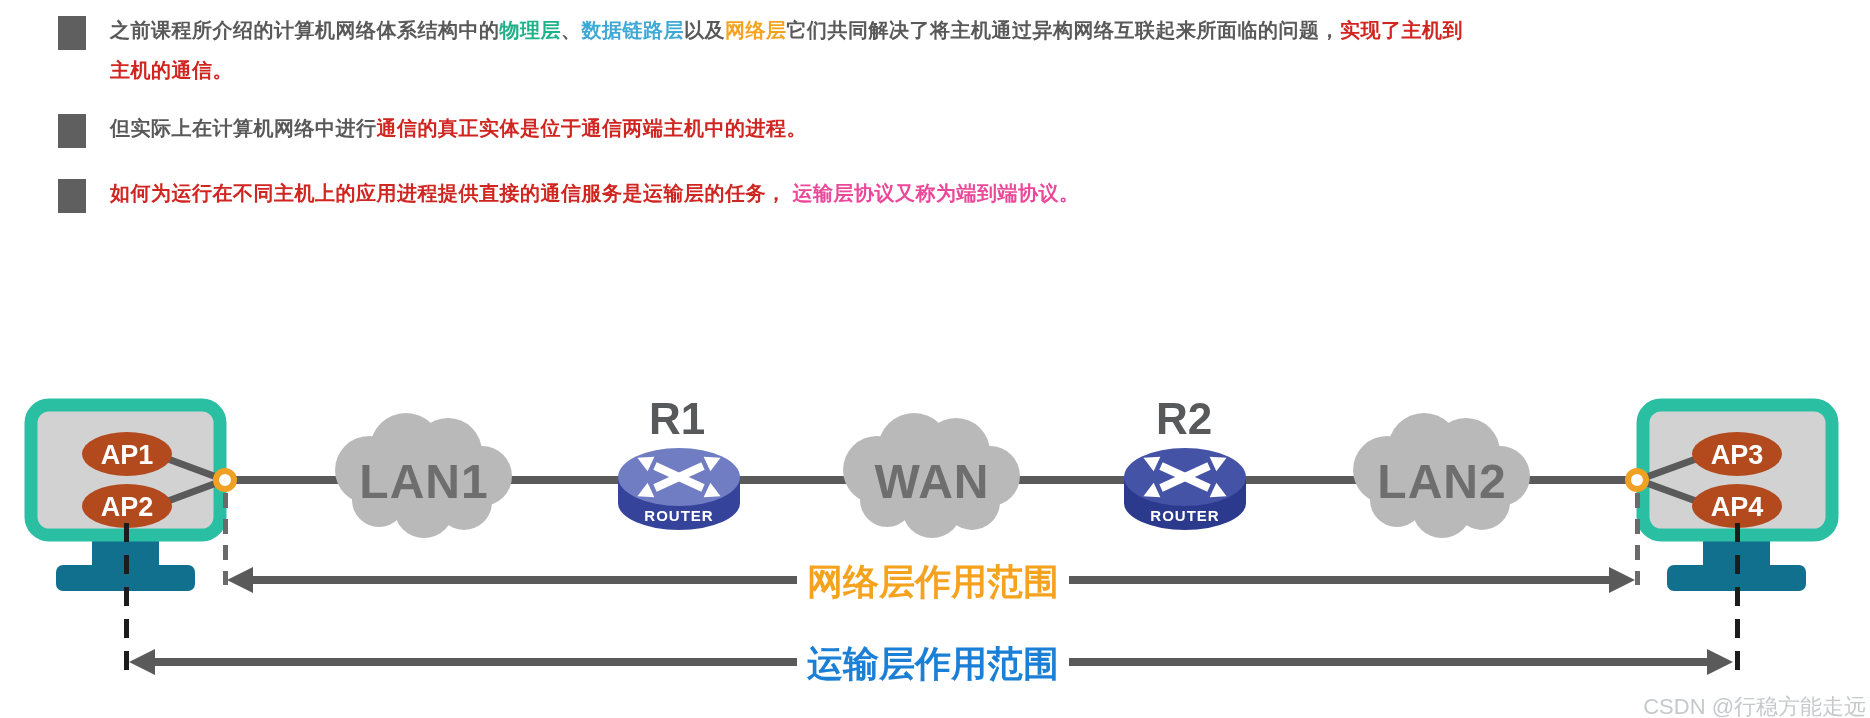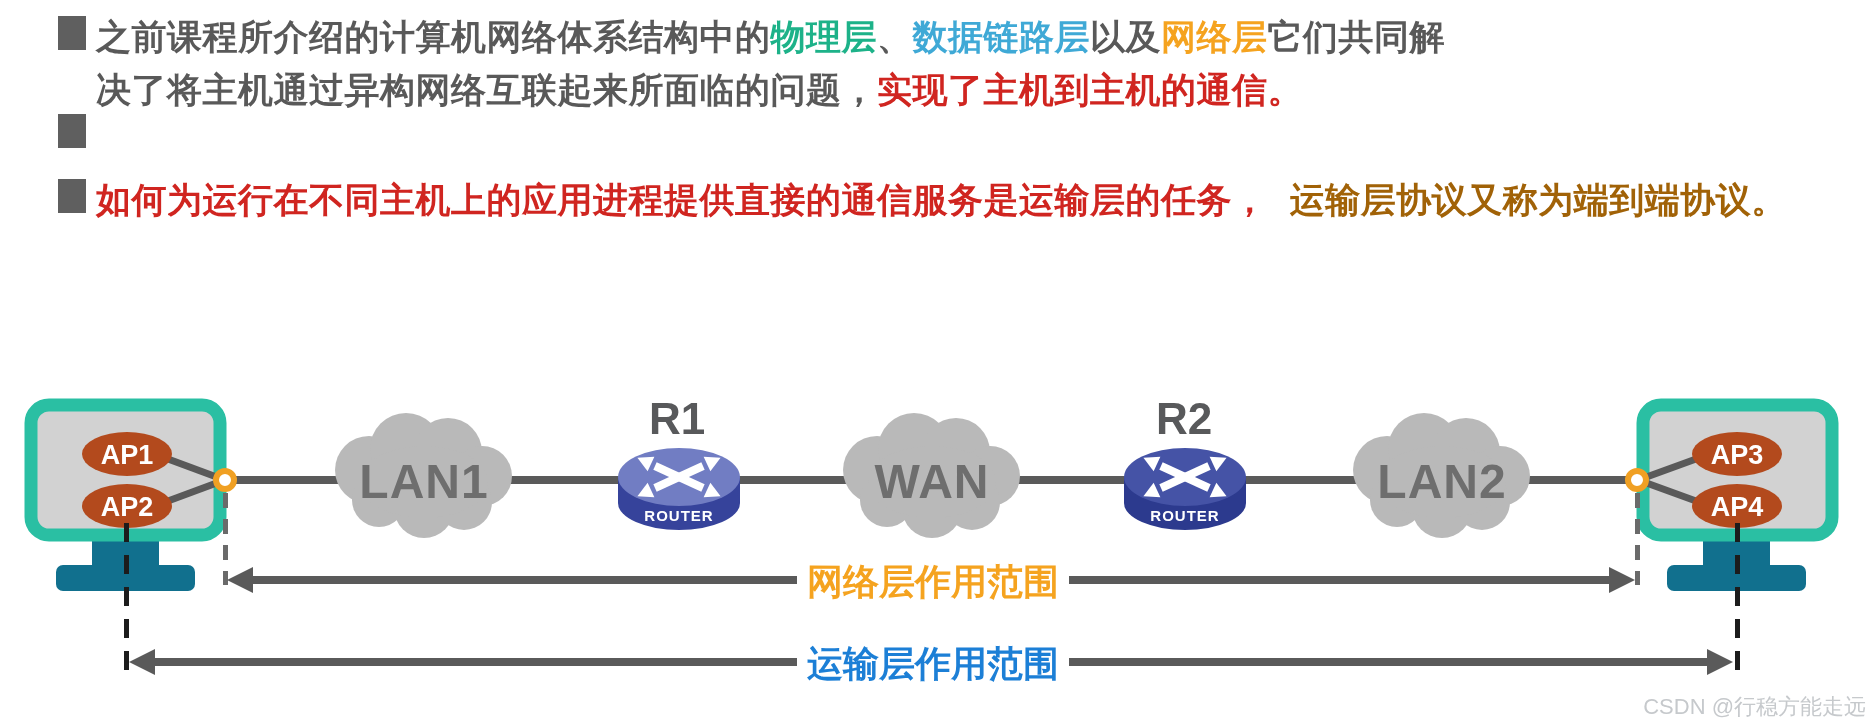--- a/index.html
+++ b/index.html
@@ -14,24 +14,24 @@
     overflow:hidden;
   }
   
   .marker {
     position:absolute;
     width:28px; height:34px;
     background:#5f5f5f;
   }
   .bullet-text {
     position:absolute;
-    left:96px;
-    font-size:35px;
+    left:110px;
+    font-size:20px;
     font-weight:bold;
-    line-height:53px;
+    line-height:40px;
     color:#595959;
     letter-spacing:0.5px;
   }
   .bullet-text span { white-space:normal; }
   
   #diagram {
     position:absolute;
     left:0; top:318px;
     width:1870px; height:400px;
   }
@@ -47,24 +47,27 @@
 <body>
 
 <div id="page">
 
   <div class="marker" style="left:58px; top:16px;"></div>
   <div class="bullet-text" style="top:10px; width:1372px;">
     <span style="color: rgb(89, 89, 89);">之前课程所介绍的计算机网络体系结构中的</span><span style="color: rgb(29, 178, 137);">物理层</span><span style="color: rgb(89, 89, 89);">、</span><span style="color: rgb(63, 169, 214);">数据链路层</span><span style="color: rgb(89, 89, 89);">以及</span><span style="color: rgb(245, 163, 31);">网络层</span><span style="color: rgb(89, 89, 89);">它们共同解决了将主机通过异构网络互联起来所面临的问题，</span><span style="color: rgb(208, 37, 32);">实现了主机到主机的通信。</span>
   </div>
 
   <div class="marker" style="left:58px; top:114px;"></div>
+  <div class="bullet-text" style="top:108px; width:1700px;">
+    <span style="color: rgb(89, 89, 89);">但实际上在计算机网络中进行</span><span style="color: rgb(208, 37, 32);">通信的真正实体是位于通信两端主机中的进程。</span>
+  </div>
 
   <div class="marker" style="left:58px; top:179px;"></div>
   <div class="bullet-text" style="top:173px; width:1720px;">
-    <span style="color: rgb(208, 37, 32); text-align: center;">如何为运行在不同主机上的应用进程提供直接的通信服务是运输层的任务，</span> <span style="color: #a16207; margin-left: 12px;">运输层协议又称为端到端协议。</span>
+    <span style="color: rgb(208, 37, 32); text-align: center;">如何为运行在不同主机上的应用进程提供直接的通信服务是运输层的任务，</span> <span style="color: #ec4899;">运输层协议又称为端到端协议。</span>
   </div>
 
   <div id="diagram">
     <svg width="1870" height="400" viewBox="0 0 1870 400">
       <defs>
         <g id="cloud">
           <circle cx="-55" cy="-12" r="34"></circle>
           <circle cx="-18" cy="-33" r="36"></circle>
           <circle cx="24" cy="-30" r="34"></circle>
           <circle cx="58" cy="-6" r="30"></circle>

